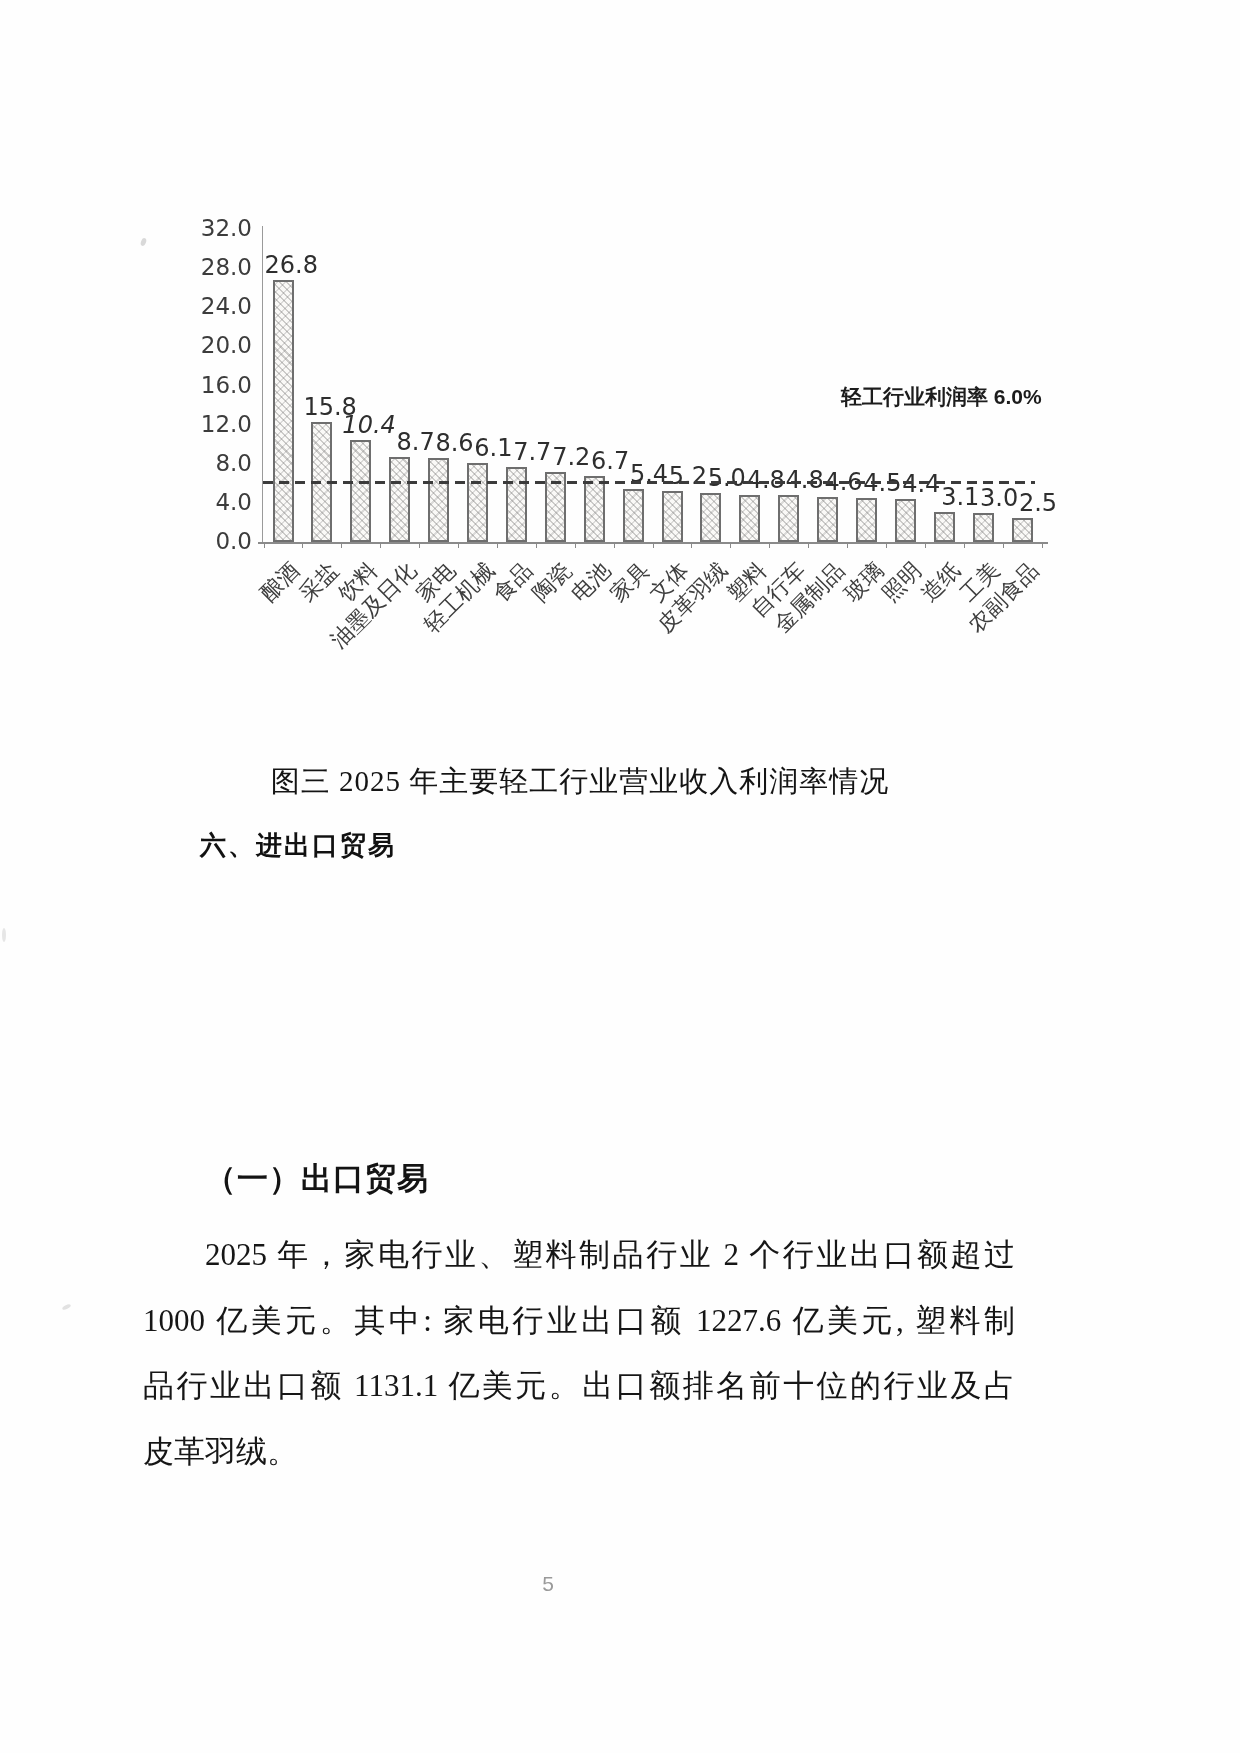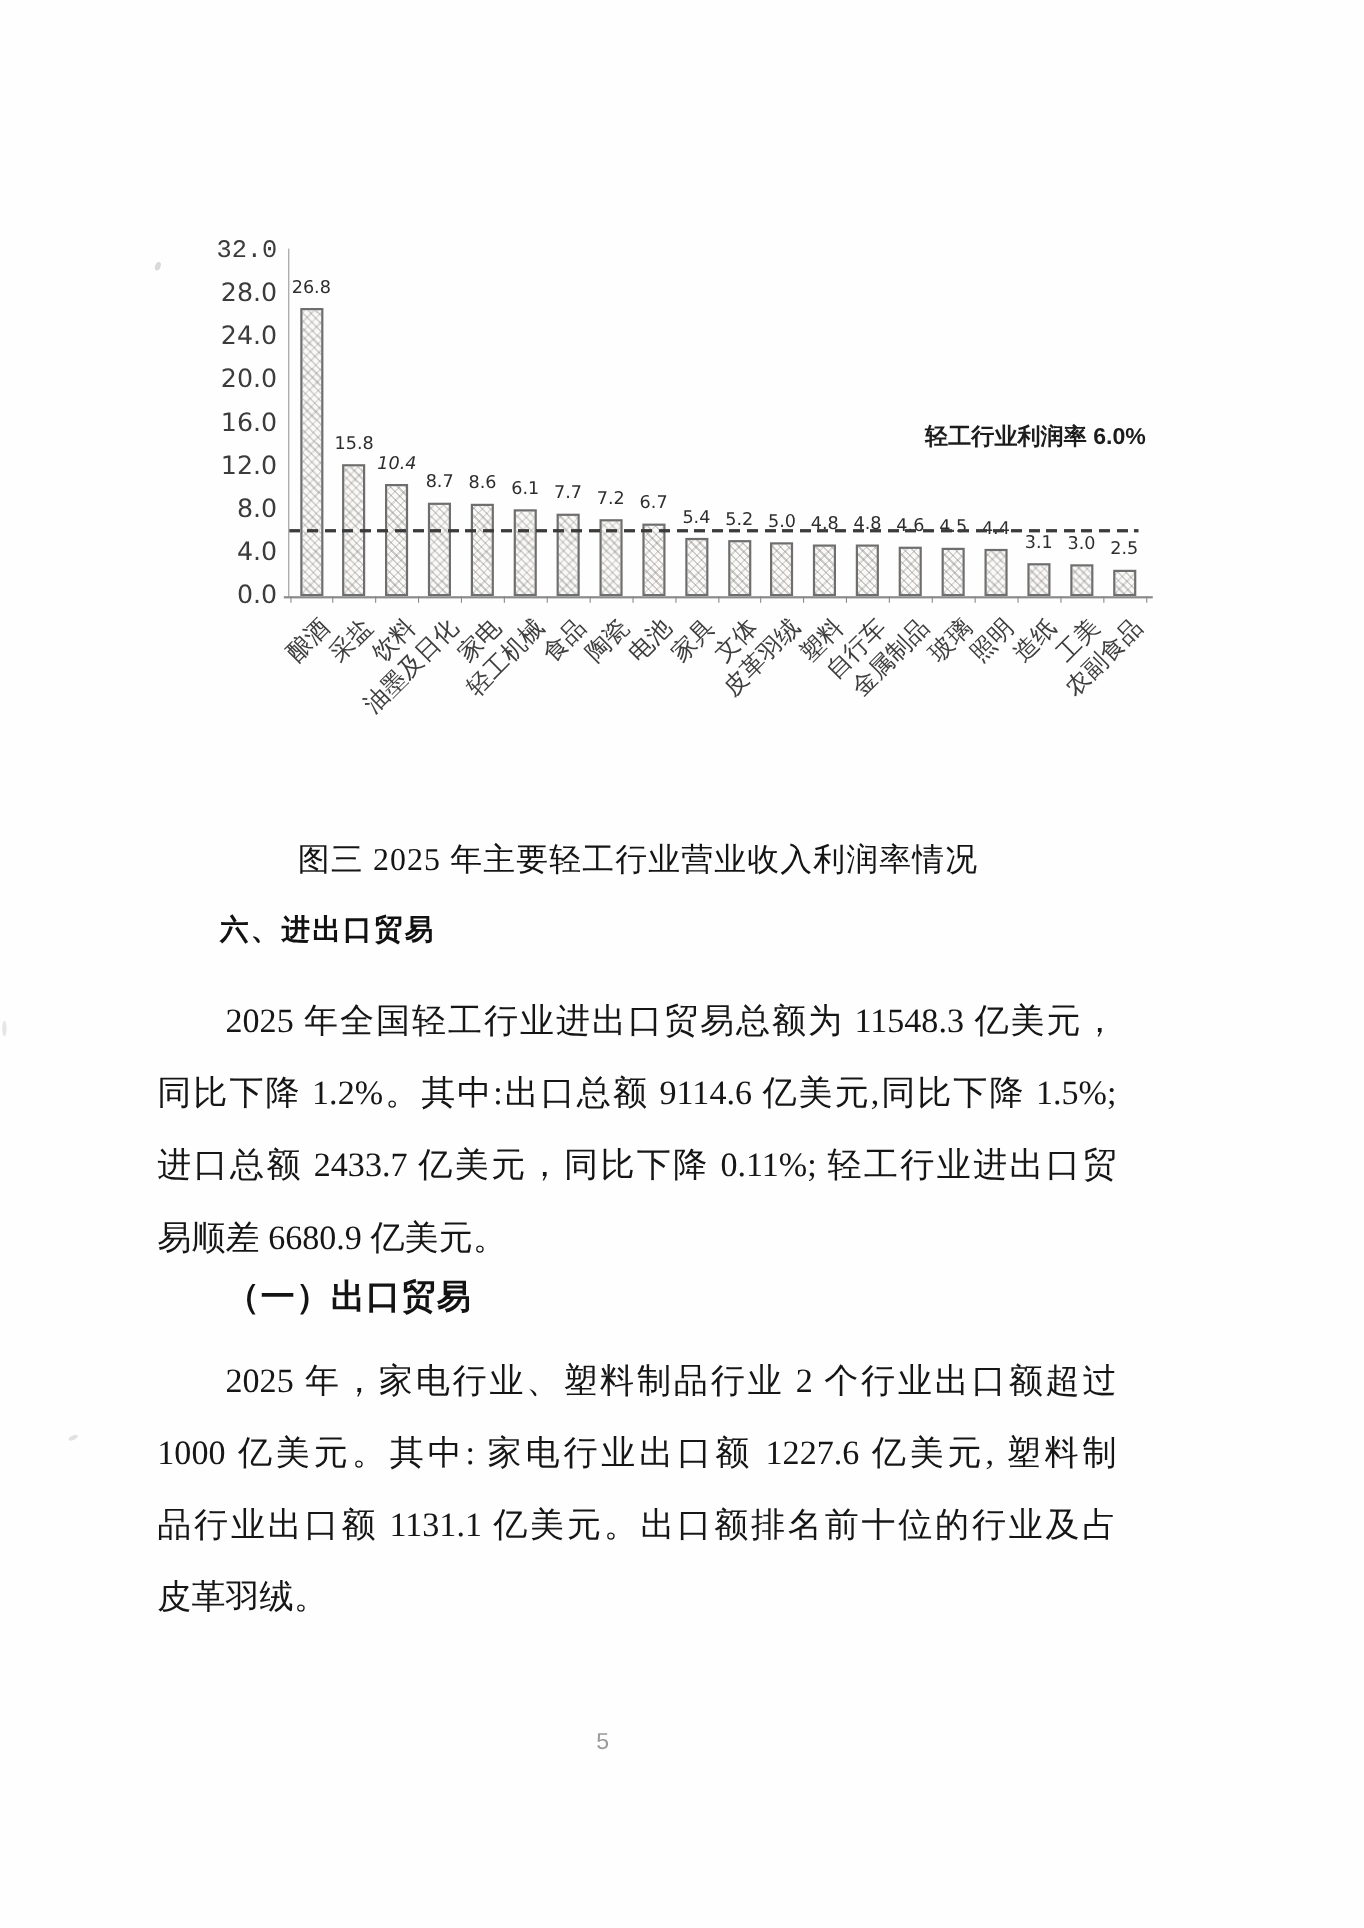--- a/index.html
+++ b/index.html
@@ -24,23 +24,23 @@
   .bar{
     position:absolute;
     box-sizing:border-box;
     border:2px solid #6e6e6e;
     background:
       repeating-linear-gradient(45deg, rgba(95,95,95,.30) 0 1.5px, rgba(0,0,0,0) 1.5px 5px),
       repeating-linear-gradient(-45deg, rgba(95,95,95,.20) 0 1.5px, rgba(0,0,0,0) 1.5px 6px),
       #faf9f7;
   }
   .bar-value{
-    position:absolute;width:70px;text-align:center;
+    position:absolute;width:70px;text-align:right;
     font-family:"DejaVu Sans","Liberation Sans",sans-serif;
-    font-size:16px;color:#2e2e2e;
+    font-size:24px;color:#2e2e2e;
   }
   .xcat{position:absolute;width:210px;text-align:right;height:24px;}
   .xcat span{
     display:inline-block;white-space:nowrap;
     transform:rotate(-45deg);transform-origin:100% 0%;
     font-size:22px;color:#3e3e3e;
     font-family:"Liberation Serif","DejaVu Serif",serif;
   }
   .ref-line{
     position:absolute;left:263px;top:481px;width:772px;height:3px;
@@ -87,21 +87,21 @@
 </style>
 </head>
 <body>
 
 <div class="page">
 
   <div class="chart-layer">
     <div class="y-axis-line"></div>
     <div class="x-axis-line"></div>
     <div id="chart-generated">
-        <div class="ytick-label" style="left: 182px; top: 215px; font-family: Liberation Mono, monospace;">32.0</div>
+        <div class="ytick-label" style="left: 182px; top: 215px;">32.0</div>
         <div class="ytick-label" style="left: 182px; top: 254.125px;">28.0</div>
         <div class="ytick-label" style="left: 182px; top: 293.25px;">24.0</div>
         <div class="ytick-label" style="left: 182px; top: 332.375px;">20.0</div>
         <div class="ytick-label" style="left: 182px; top: 371.5px;">16.0</div>
         <div class="ytick-label" style="left: 182px; top: 410.625px;">12.0</div>
         <div class="ytick-label" style="left: 182px; top: 449.75px;">8.0</div>
         <div class="ytick-label" style="left: 182px; top: 488.875px;">4.0</div>
         <div class="ytick-label" style="left: 182px; top: 528px;">0.0</div>
         <div class="xtick" style="left: 263.55px;"></div>
         <div class="xtick" style="left: 302.45px;"></div>
@@ -186,26 +186,20 @@
         <div class="xcat" style="left: 814.1px; top: 556px;"><span>农副食品</span></div>
       </div>
     <div class="ref-line"></div>
     <div class="chart-legend">轻工行业利润率 6.0%</div>
   </div>
 
   <div class="figure-caption">图三  2025 年主要轻工行业营业收入利润率情况</div>
 
   <div class="section-heading">六、进出口贸易</div>
 
-  <div class="para" id="para1" style="top:895px">
-      <div class="line first">2025 年全国轻工行业进出口贸易总额为 11548.3 亿美元，</div>
-      <div class="line">同比下降 1.2%。其中:出口总额 9114.6 亿美元,同比下降 1.5%;</div>
-      <div class="line">进口总额 2433.7 亿美元，同比下降 0.11%; 轻工行业进出口贸</div>
-      <div class="line last">易顺差 6680.9 亿美元。</div>
-    </div>
 
   <div class="subsection-heading">（一）出口贸易</div>
 
   <div class="para" id="para2" style="top:1222px">
       <div class="line first">2025 年，家电行业、塑料制品行业 2 个行业出口额超过</div>
       <div class="line">1000 亿美元。其中: 家电行业出口额 1227.6 亿美元, 塑料制</div>
       <div class="line">品行业出口额 1131.1 亿美元。出口额排名前十位的行业及占</div>
       <div class="line last">皮革羽绒。</div>
     </div>
 

